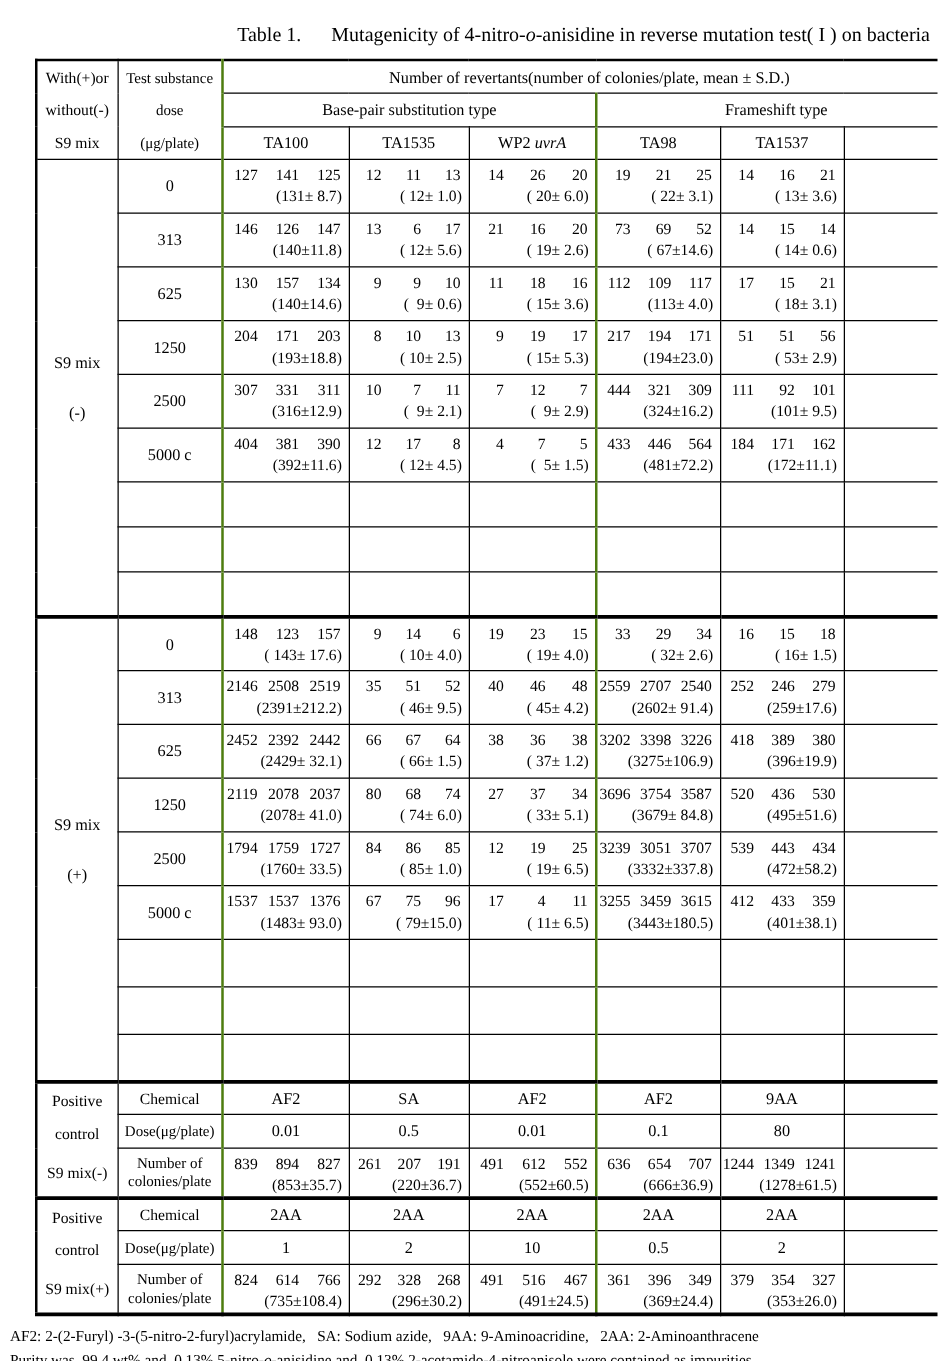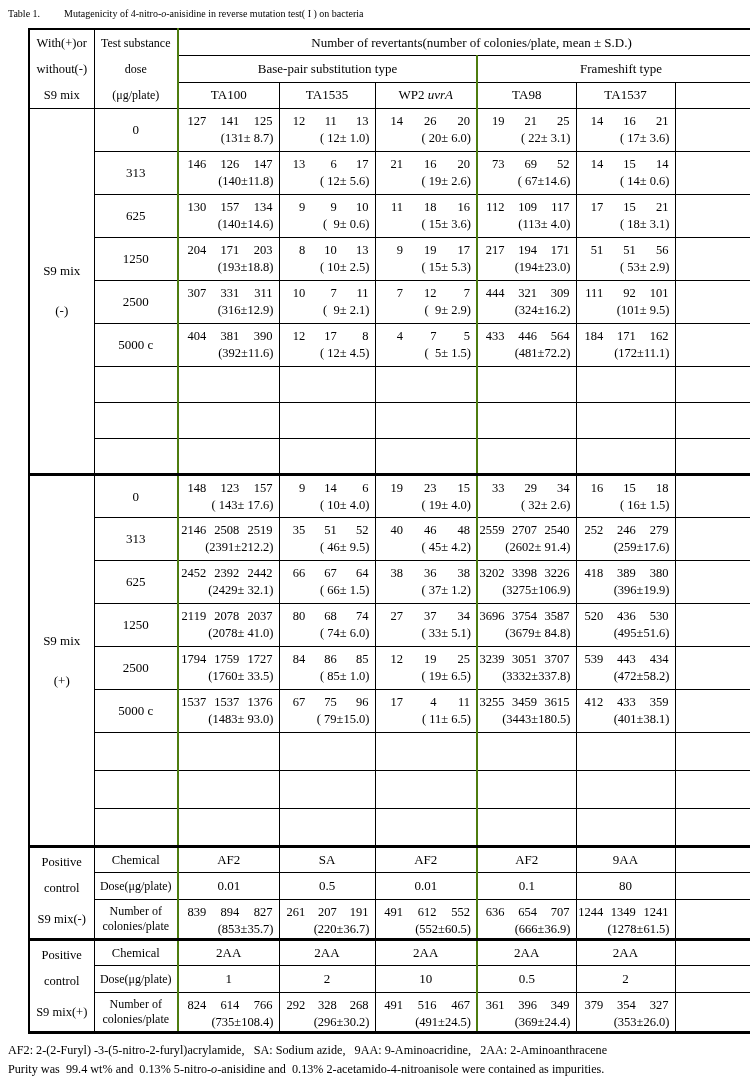--- a/index.html
+++ b/index.html
@@ -1,18 +1,18 @@
 <!DOCTYPE html>
 <html><head>
 <meta charset="utf-8">
 <style>
   html,body{margin:0;padding:0;background:#fff;}
   body{width:750px;height:1089px;color:#000;font-family:"Liberation Serif","DejaVu Serif",serif;}
   .page{padding:6px 6px 0 8px;}
-  .title{font-size:10px;margin:2px 0 9px 0;white-space:pre;}
+  .title{font-size:16px;margin:14px 0 9px 0;white-space:pre;text-align:right;}
   .t-label{margin-right:24px;}
   table{border-collapse:collapse;table-layout:fixed;width:736px;border:2px solid #000;border-bottom:3px solid #000;margin-left:20px;}
   td{border:1px solid #000;padding:0;font-size:13px;vertical-align:middle;overflow:hidden;}
   .gl{border-left:2px solid #4d7c0f;}
   tr.thick-top > td{border-top:3px solid #000;}
   .hrow{height:26px;}
   .hdr{text-align:center;}
   .hcol0 div,.hcol1 div{height:26px;display:flex;align-items:center;justify-content:center;font-size:12.5px;}
   .hcol1 div{font-size:12px;}
   .data-row{height:43px;}
@@ -125,21 +125,21 @@
               <span class="cnt">25</span>
             </div>
             <div class="stat">( 22± 3.1)</div>
           </td>
           <td class="dcell">
             <div class="counts">
               <span class="cnt">14</span>
               <span class="cnt">16</span>
               <span class="cnt">21</span>
             </div>
-            <div class="stat">( 17± 3.6)</div>
+            <div class="stat">( 13± 3.6)</div>
           </td>
           <td></td>
         </tr>
         <tr class="data-row">
           <td class="dose">313</td>
           <td class="dcell gl">
             <div class="counts">
               <span class="cnt">146</span>
               <span class="cnt">126</span>
               <span class="cnt">147</span>

